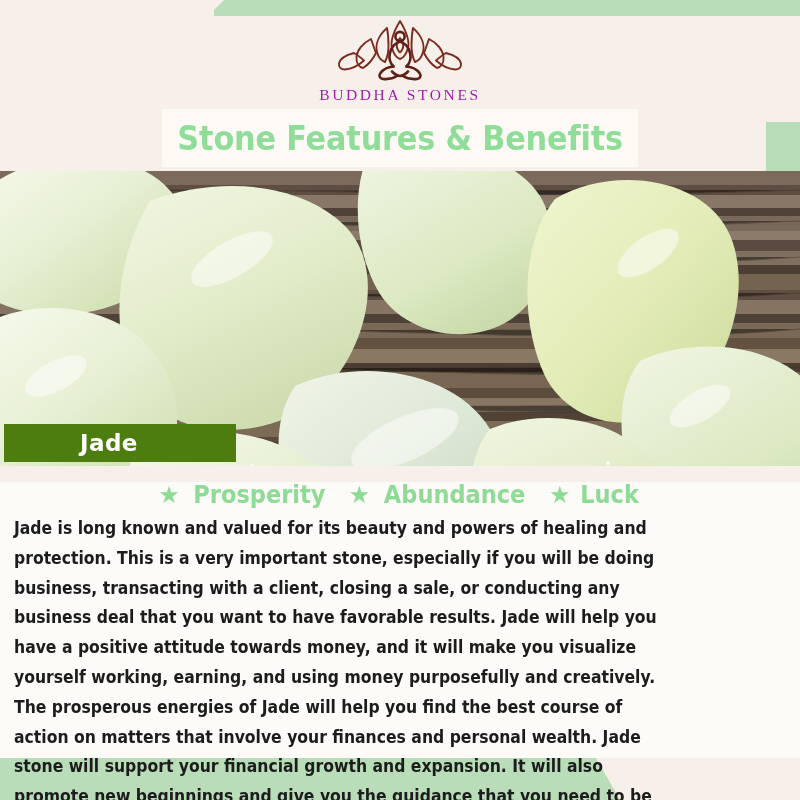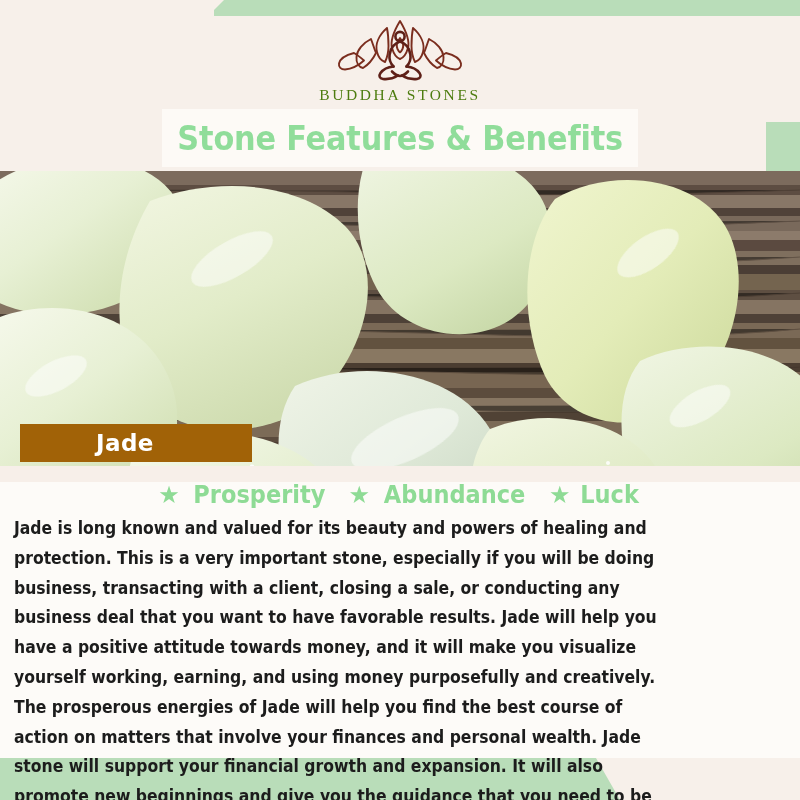--- a/index.html
+++ b/index.html
@@ -61,21 +61,21 @@
     display: flex;
     flex-direction: column;
     align-items: center;
   }
   .logo-mark { width: 140px; height: 66px; display: block; }
   .logo-text {
     margin-top: 4px;
     font-family: "Liberation Serif", serif;
     font-size: 15.5px;
     letter-spacing: 2.6px;
-    color: #4d7c0f;
+    color: #a21caf;
     font-weight: 400;
   }
 
   
   .photo {
     position: absolute;
     top: 171px; left: 0;
     width: 800px; height: 295px;
     overflow: hidden;
     background: #5b4a40;
@@ -99,23 +99,23 @@
     font-size: 33px;
     color: #90dd9a;
     letter-spacing: -0.2px;
     transform: scaleX(0.92);
     white-space: nowrap;
   }
 
   
   .name-tag {
     position: absolute;
-    top: 424px; left: 20px;
+    top: 424px; left: 4px;
     width: 232px; height: 38px;
-    background: #a16207;
+    background: #4d7c0f;
     z-index: 6;
     display: flex;
     align-items: center;
     padding-left: 76px;
     box-sizing: border-box;
   }
   .name-tag-text {
     font-family: "DejaVu Sans", sans-serif;
     font-weight: bold;
     font-size: 23px;

